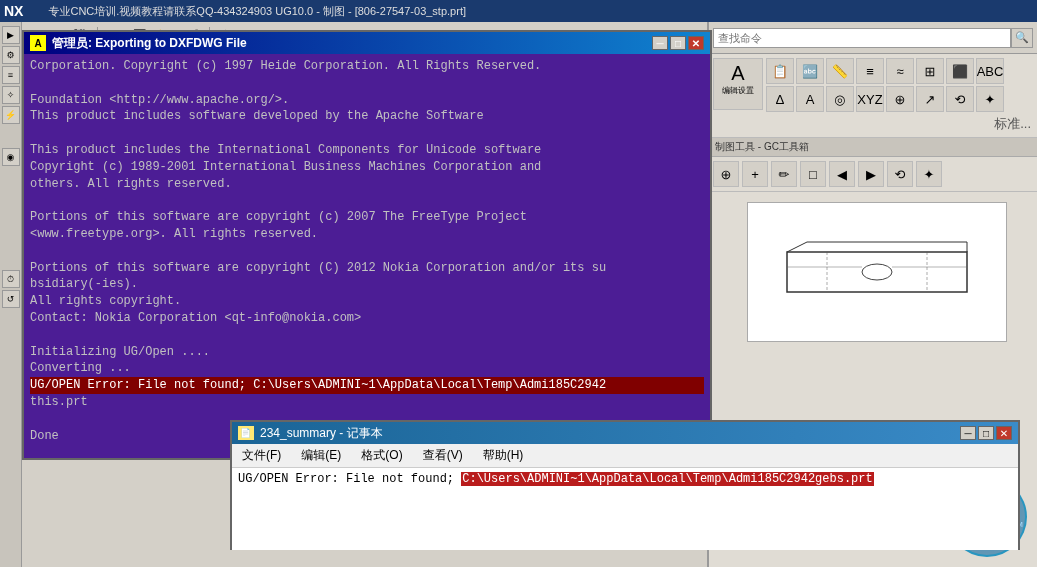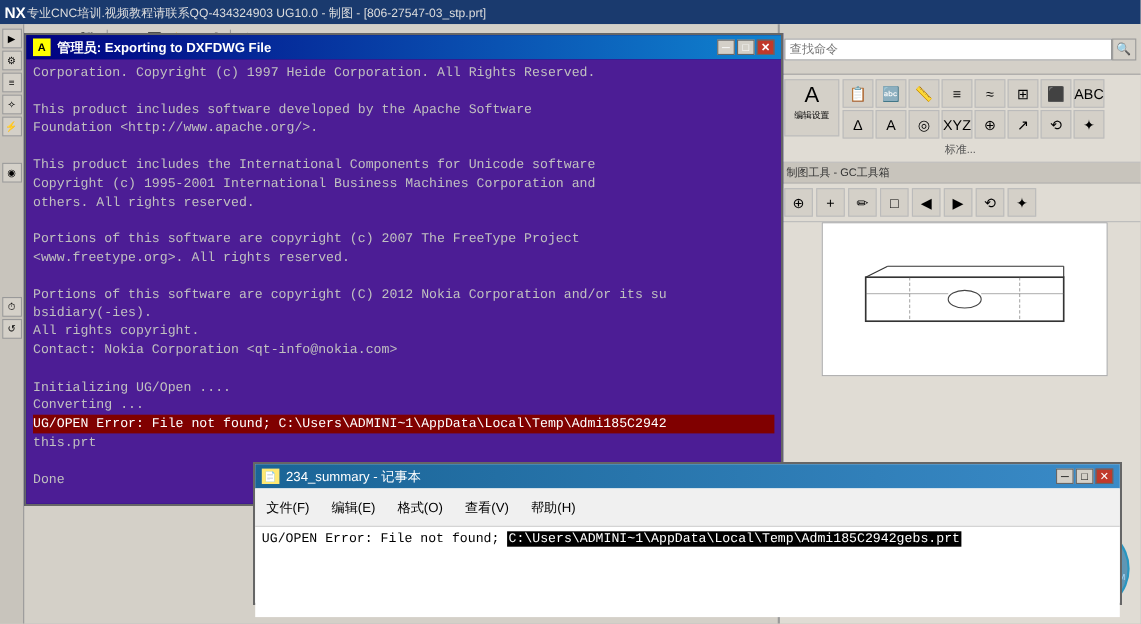--- a/index.html
+++ b/index.html
@@ -32,21 +32,21 @@
       align-items: center;
       padding: 0 4px;
       color: white;
       font-size: 11px;
     }
 
     #nx-logo {
       color: #fff;
       font-weight: bold;
       font-size: 14px;
-      margin-right: 1px;
+      margin-right: 25px;
       font-family: Arial, sans-serif;
     }
 
     
     #left-sidebar {
       position: absolute;
       top: 22px;
       left: 0;
       width: 22px;
       height: 545px;
@@ -176,21 +176,21 @@
       align-items: center;
       justify-content: center;
       color: #333;
     }
 
     #notepad-titlebar-title {
       flex: 1;
     }
 
     #notepad-menubar {
-      height: 35px;
+      height: 24px;
       background: #f0f0f0;
       display: flex;
       align-items: center;
       padding: 0 6px;
       font-size: 12px;
       gap: 12px;
       border-bottom: 1px solid #ccc;
     }
 
     .menu-item {
@@ -205,21 +205,21 @@
       font-family: 'Courier New', Courier, monospace;
       font-size: 12px;
       overflow: hidden;
     }
 
     .notepad-error-line {
       color: #000;
     }
 
     .notepad-error-highlight {
-      background: #000000;
+      background: #b91c1c;
       color: white;
       padding: 0 1px;
     }
 
     
     #watermark {
       position: absolute;
       bottom: 10px;
       right: 10px;
       z-index: 5;
@@ -366,21 +366,21 @@
     <div class="sidebar-btn">⚡</div>
     <div style="height:20px;"></div>
     <div class="sidebar-btn">◉</div>
     <div style="height:100px;"></div>
     <div class="sidebar-btn">⏱</div>
     <div class="sidebar-btn">↺</div>
   </div>
 
   <div style="position:absolute; top:22px; right:0; width:330px; height:545px; background:#e0dcd4; border-left:2px solid #999;">
 
-    <div style="height:46px; background:#d4d0c8; border-bottom:1px solid #999; display:flex; align-items:center; padding:0 4px;">
+    <div style="height:32px; background:#d4d0c8; border-bottom:1px solid #999; display:flex; align-items:center; padding:0 4px;">
       <input type="text" style="flex: 1 1 0%; height: 20px; border: 1px solid rgb(153, 153, 153); font-size: 11px; padding: 0px 4px;" placeholder="查找命令">
       <button style="width:22px; height:20px; background:#d4d0c8; border:1px solid #999; font-size:11px; cursor:pointer;">🔍</button>
     </div>
 
     <div style="padding:4px; background:#e0dcd4; border-bottom:1px solid #bbb;">
 
       <div style="display:flex; gap:3px; margin-bottom:3px;">
         <div style="display:flex; flex-direction:column; align-items:center; width:50px; height:52px; background:#d4d0c8; border:1px solid #bbb; padding:3px 2px; cursor:pointer;">
           <span style="font-size:20px;">A</span>
           <span style="font-size:8px; text-align:left;">编辑设置</span>
@@ -401,21 +401,21 @@
             <div class="rp-icon-btn">A</div>
             <div class="rp-icon-btn">◎</div>
             <div class="rp-icon-btn">XYZ</div>
             <div class="rp-icon-btn">⊕</div>
             <div class="rp-icon-btn">↗</div>
             <div class="rp-icon-btn">⟲</div>
             <div class="rp-icon-btn">✦</div>
           </div>
         </div>
       </div>
-      <div style="display:flex; justify-content:center; font-size:10px; color:#555; padding:0 2px;">
+      <div style="display:flex; justify-content:flex-end; font-size:13px; color:#555; padding:0 2px;">
         <span>标准...</span>
       </div>
     </div>
 
     <div style="background:#c8c4bc; padding:2px 6px; font-size:10px; color:#333; border-bottom:1px solid #aaa; display:flex; justify-content:space-between;">
       <span>制图工具 - GC工具箱</span>
     </div>
 
     <div style="padding:4px; background:#e0dcd4; border-bottom:1px solid #bbb;">
       <div style="display:flex; gap:3px;">
@@ -453,25 +453,25 @@
     <div id="console-titlebar">
       <div id="console-titlebar-icon">A</div>
       <span id="console-titlebar-title">管理员: Exporting to DXFDWG File</span>
       <div class="win-btn">─</div>
       <div class="win-btn">□</div>
       <div class="win-btn" style="background:#c0392b; color:white;">✕</div>
     </div>
     <div id="console-body">
       <div class="console-line">Corporation. Copyright (c) 1997 Heide Corporation. All Rights Reserved.</div>
       <div class="console-line">&nbsp;</div>
+      <div class="console-line">Foundation &lt;http://www.apache.org/&gt;.</div>
       <div class="console-line">This product includes software developed by the Apache Software</div>
-      <div class="console-line">Foundation &lt;http://www.apache.org/&gt;.</div>
       <div class="console-line">&nbsp;</div>
       <div class="console-line">This product includes the International Components for Unicode software</div>
-      <div class="console-line">Copyright (c) 1995-2001 International Business Machines Corporation and</div>
+      <div class="console-line">Copyright (c) 1989-2001 International Business Machines Corporation and</div>
       <div class="console-line">others. All rights reserved.</div>
       <div class="console-line">&nbsp;</div>
       <div class="console-line">Portions of this software are copyright (c) 2007 The FreeType Project</div>
       <div class="console-line">&lt;www.freetype.org&gt;. All rights reserved.</div>
       <div class="console-line">&nbsp;</div>
       <div class="console-line">Portions of this software are copyright (C) 2012 Nokia Corporation and/or its su</div>
       <div class="console-line">bsidiary(-ies).</div>
       <div class="console-line">All rights copyright.</div>
       <div class="console-line">Contact: Nokia Corporation &lt;qt-info@nokia.com&gt;</div>
       <div class="console-line">&nbsp;</div>

